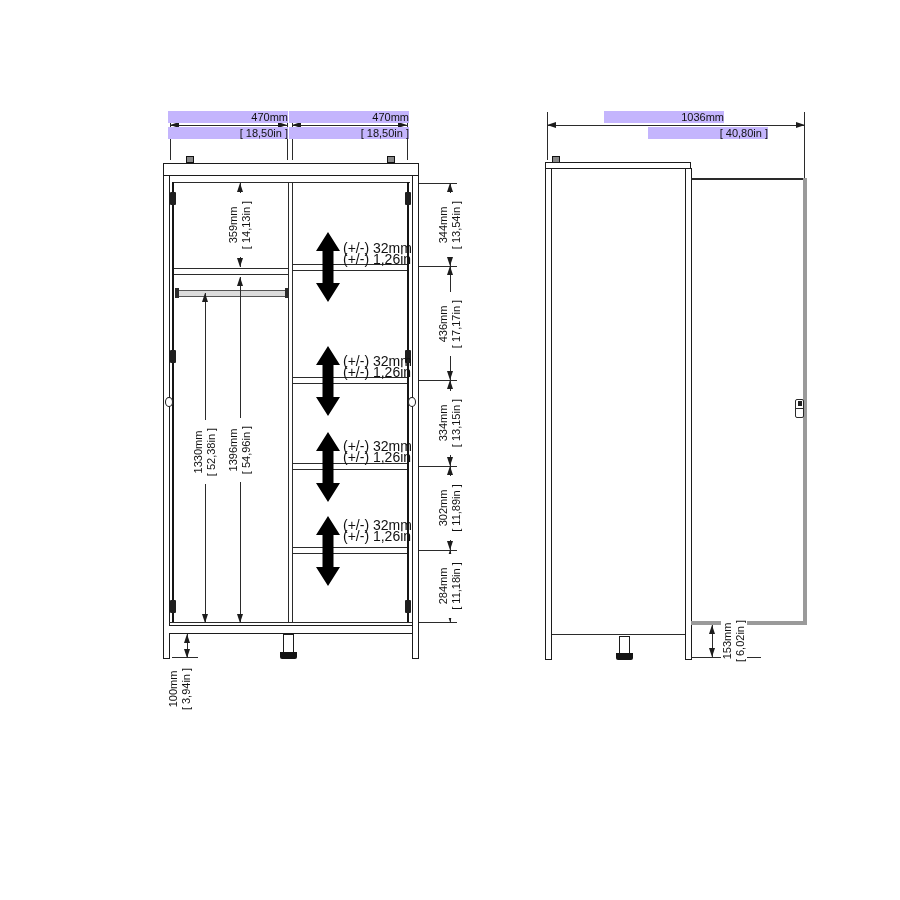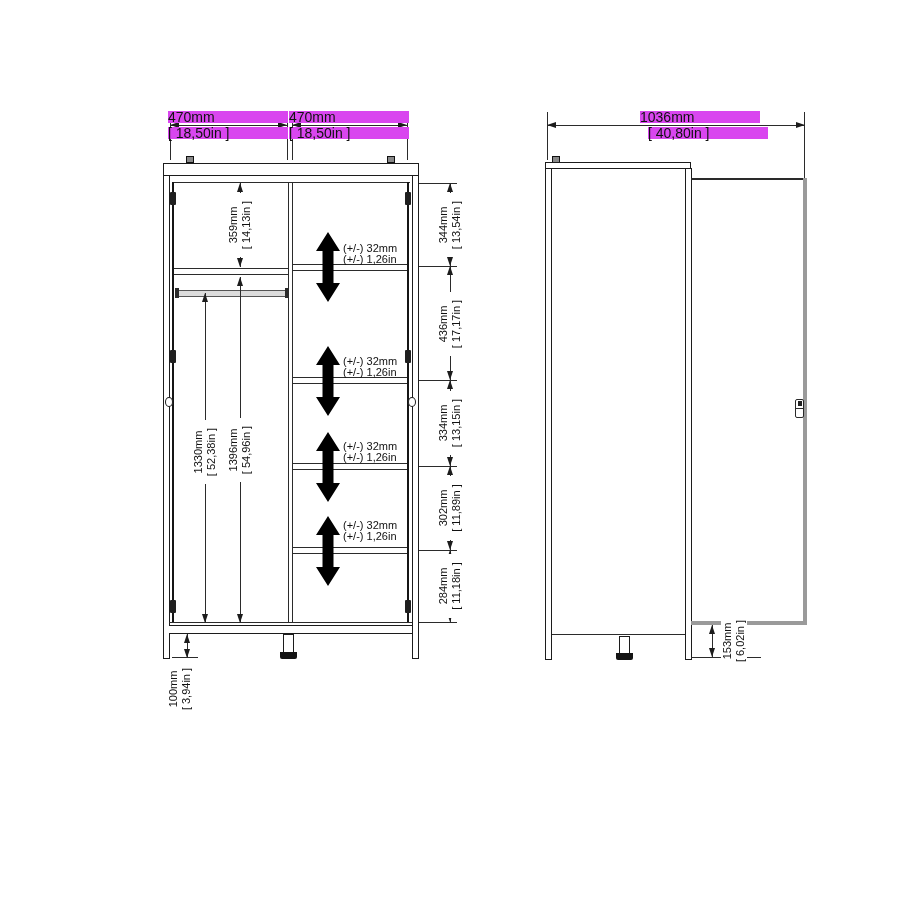--- a/index.html
+++ b/index.html
@@ -11,24 +11,24 @@
   .edge{position:absolute;background:#151515;}
   .panel{position:absolute;background:#fff;border:1px solid #1c1c1c;box-sizing:border-box;}
   .panel2{position:absolute;background:#fff;border-top:1px solid #1c1c1c;border-bottom:1px solid #1c1c1c;box-sizing:border-box;}
   .hinge{position:absolute;width:6px;height:13px;background:#1f1f1f;border-radius:1px;}
   .tophinge{position:absolute;width:8px;height:7px;background:#888;border:1px solid #111;box-sizing:border-box;}
   .knob{position:absolute;width:8px;height:10px;border:1.5px solid #1c1c1c;border-radius:50%;background:#fff;box-sizing:border-box;}
   .padfoot{position:absolute;background:#141414;border-radius:0 0 2px 2px;}
   .rod{position:absolute;background:#dcdcdc;border-top:1px solid #555;border-bottom:1px solid #555;box-sizing:border-box;}
   .rodcap{position:absolute;background:#2a2a2a;}
   .gray{background:#9a9a9a;}
-  .hlabel{position:absolute;font-size:14px;line-height:12px;text-align:left;white-space:nowrap;background:#d946ef;}
+  .hlabel{position:absolute;font-size:11px;line-height:12px;text-align:right;white-space:nowrap;background:#c4b5fd;}
   .vlabel{position:absolute;width:64px;height:26px;display:flex;flex-direction:column;justify-content:center;
           transform:rotate(-90deg);font-size:11px;line-height:13px;text-align:center;white-space:nowrap;background:#fff;}
-  .adjtxt{position:absolute;font-size:11px;line-height:11px;text-align:left;white-space:nowrap;}
+  .adjtxt{position:absolute;font-size:14px;line-height:11px;text-align:left;white-space:nowrap;}
   .ar{position:absolute;width:0;height:0;}
   .ar.l{border-top:3px solid transparent;border-bottom:3px solid transparent;border-right:9px solid #1c1c1c;}
   .ar.r{border-top:3px solid transparent;border-bottom:3px solid transparent;border-left:9px solid #1c1c1c;}
   .ar.u{border-left:3px solid transparent;border-right:3px solid transparent;border-bottom:9px solid #1c1c1c;}
   .ar.d{border-left:3px solid transparent;border-right:3px solid transparent;border-top:9px solid #1c1c1c;}
 </style>
 </head>
 <body>
 
 <div class="canvas">
@@ -194,21 +194,21 @@
     </div>
   </div>
 
   <div>
 
     <div class="vl" style="left:547px;top:112px;height:48px;"></div>
     <div class="vl" style="left:804px;top:112px;height:66px;"></div>
     <div class="hl" style="left:547px;top:125px;width:258px;"></div>
     <div class="ar l" style="left:547px;top:122px;"></div>
     <div class="ar r" style="left:796px;top:122px;"></div>
-    <div class="hlabel" style="left:640px;top:111px;width:120px;">1036mm</div>
+    <div class="hlabel" style="left:604px;top:111px;width:120px;">1036mm</div>
     <div class="hlabel" style="left:648px;top:127px;width:120px;">[ 40,80in ]</div>
 
     <div class="tophinge" style="left:552px;top:156px;"></div>
     <div class="panel" style="left:545px;top:162px;width:146px;height:7px;"></div>
     <div class="panel" style="left:545px;top:168px;width:7px;height:492px;"></div>
     <div class="panel" style="left:685px;top:168px;width:7px;height:492px;"></div>
     <div class="hl" style="left:552px;top:634px;width:133px;"></div>
     <div class="panel" style="left:619px;top:636px;width:11px;height:18px;"></div>
     <div class="padfoot" style="left:616px;top:653px;width:17px;height:7px;"></div>
 

